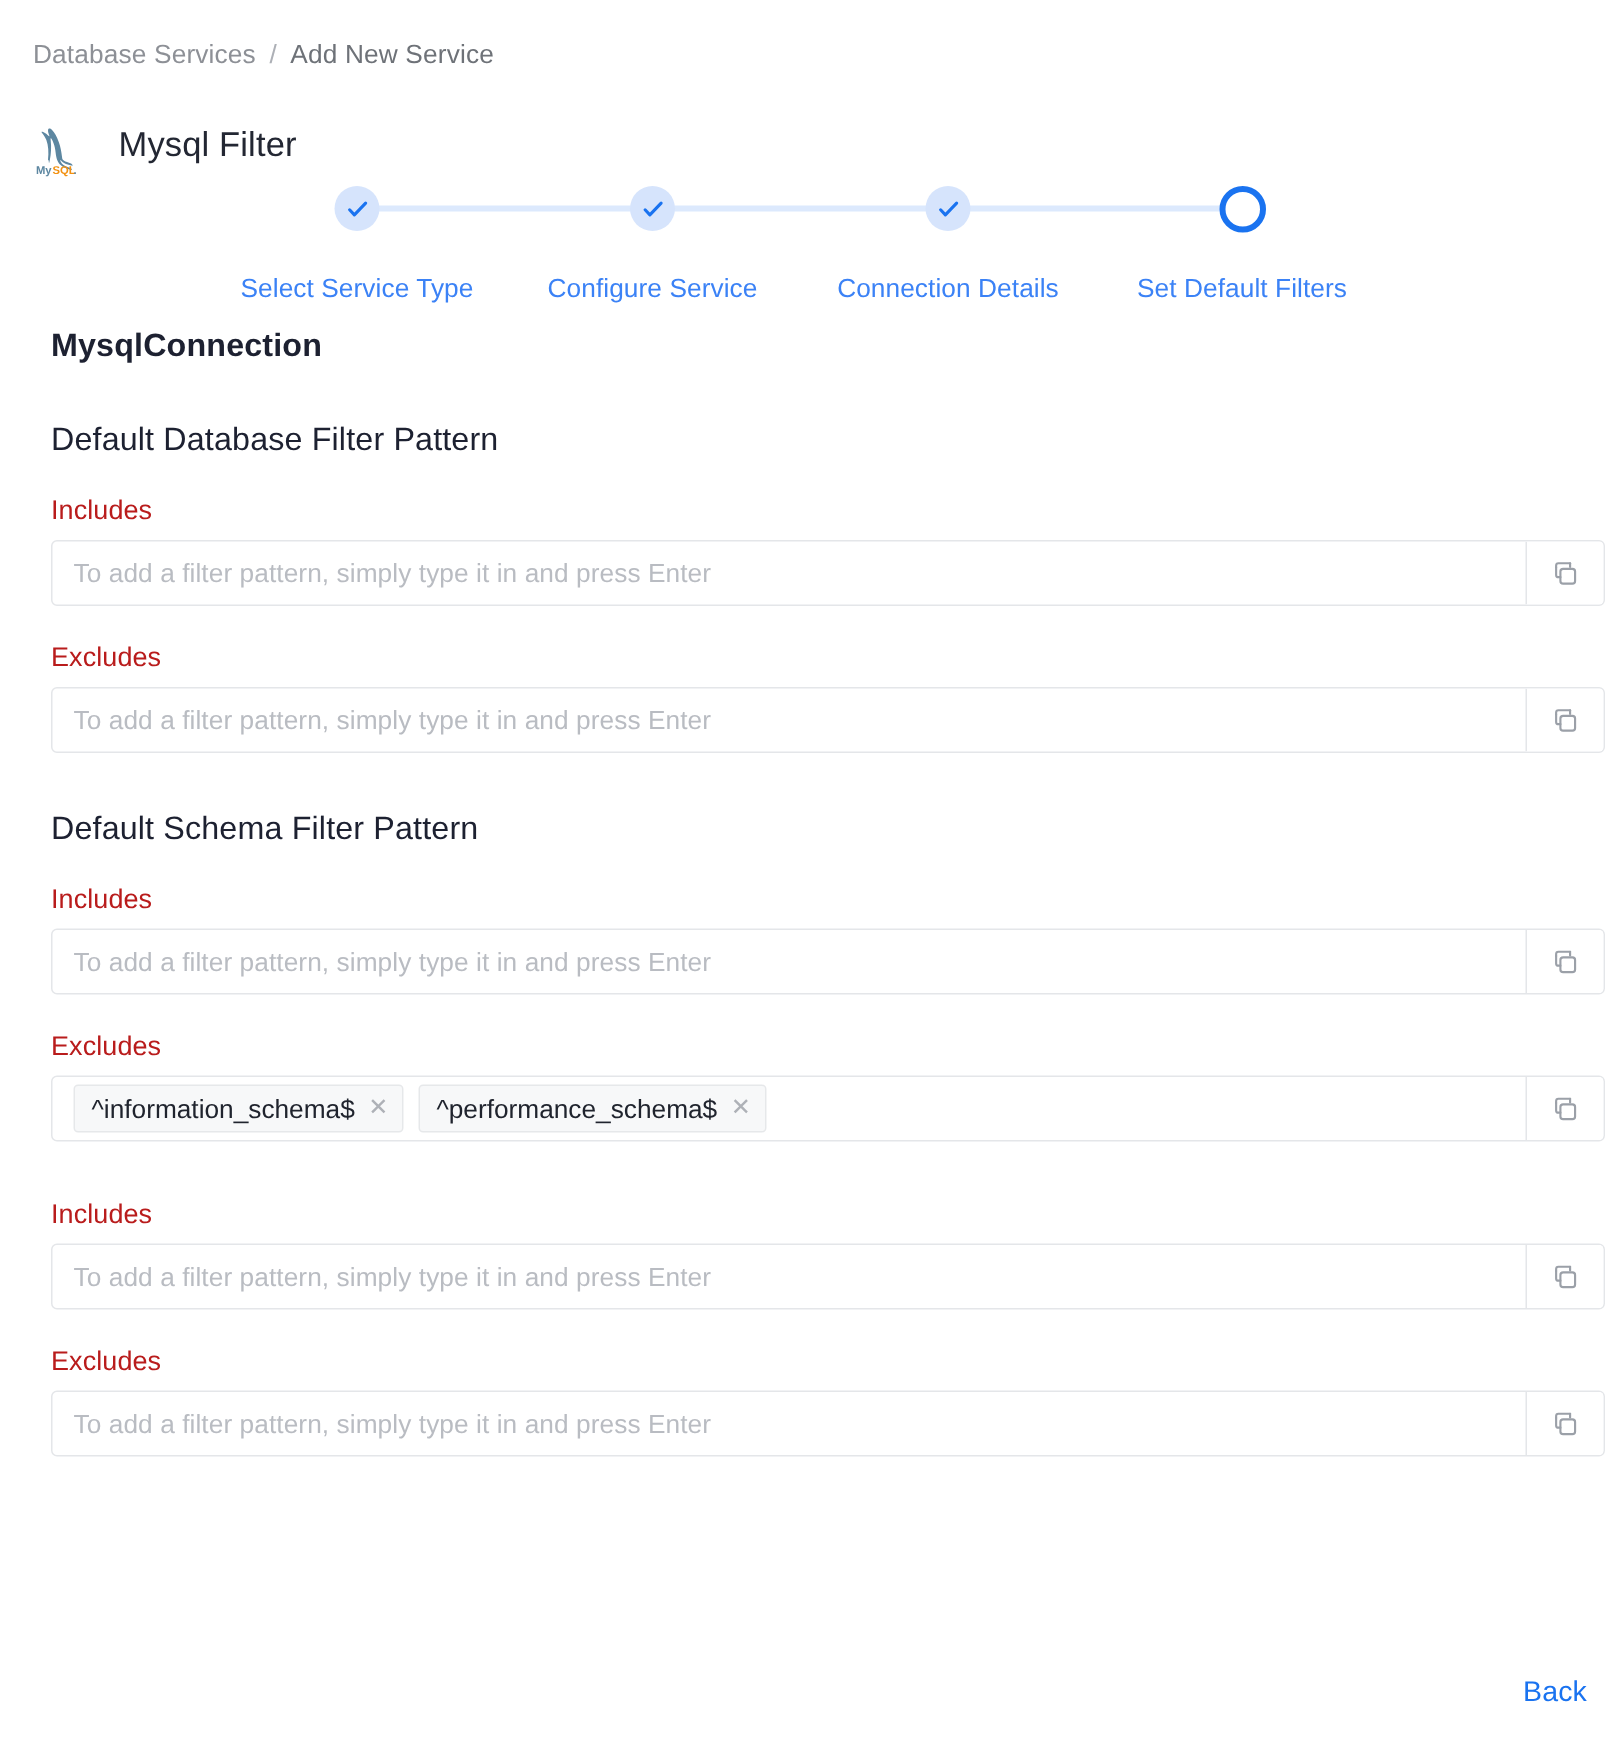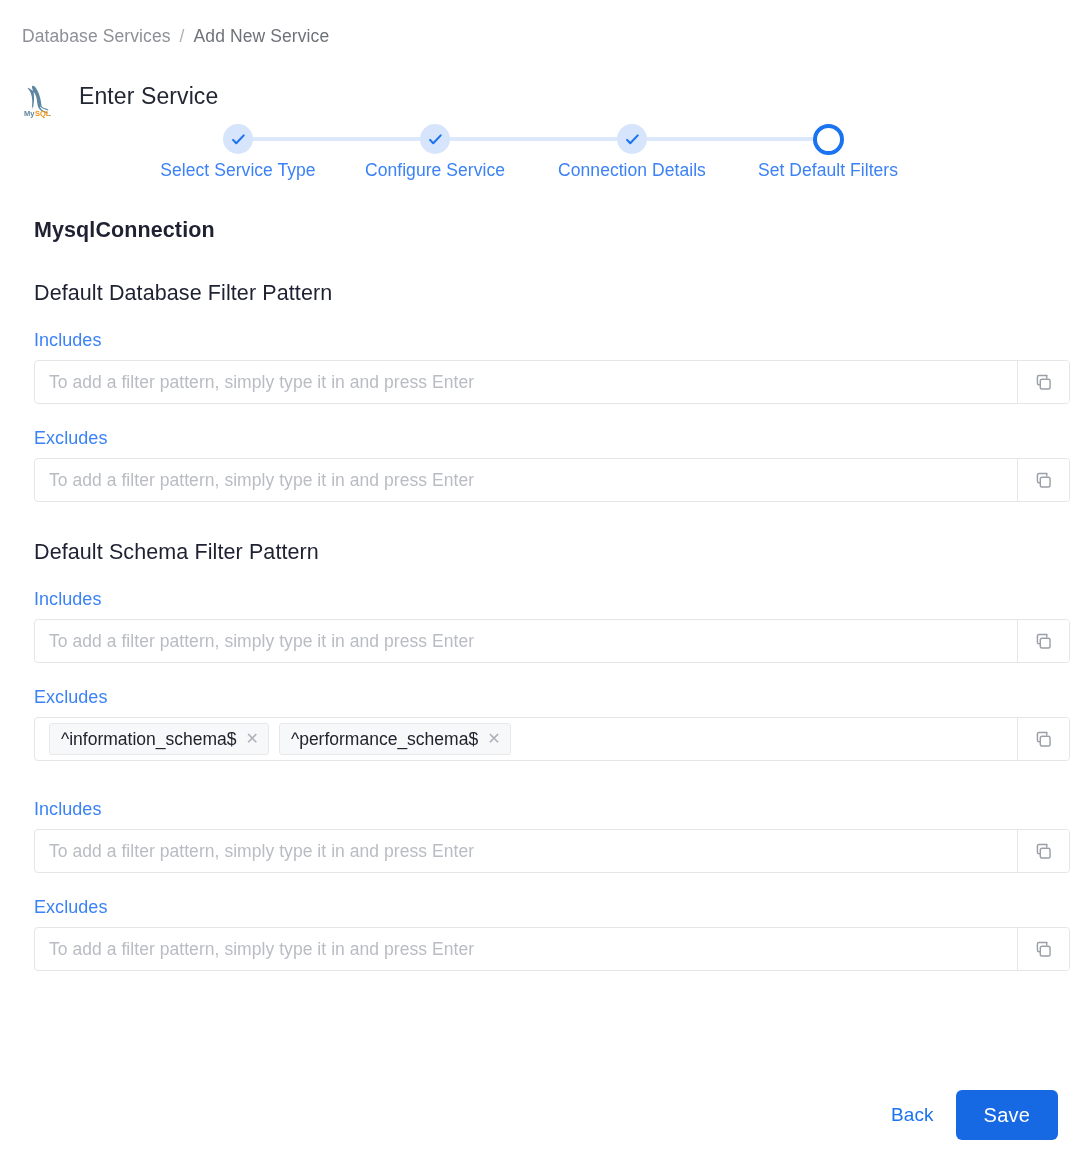--- a/index.html
+++ b/index.html
@@ -97,21 +97,21 @@
     position: relative;
     z-index: 2;
   }
   .step .dot svg { display: block; }
   .step.active .dot {
     background: #ffffff;
     border: 4px solid #1a73f0;
     width: 31px; height: 31px;
   }
   .step .step-label {
-    margin-top: 2px;
+    margin-top: 24px;
     font-size: 17.5px;
     color: #3b82f6;
     letter-spacing: .05px;
     white-space: nowrap;
     cursor: pointer;
   }
 
   
   .content { position: absolute; left: 0; top: 218px; width: 1080px; padding-left: 12px; }
 
@@ -128,21 +128,21 @@
   .section-title {
     margin: 0 0 0 22px;
     font-size: 21.5px;
     font-weight: 400;
     color: #1d2131;
     letter-spacing: .1px;
   }
   .field { margin: 24px 0 0 22px; width: 1036px; }
   .field-label {
     font-size: 18px;
-    color: #3b82f6;
+    color: #b91c1c;
     margin-bottom: 9px;
     letter-spacing: .05px;
   }
   .input-row {
     display: flex;
     align-items: stretch;
     height: 44px;
     border: 1px solid #e4e6e9;
     border-radius: 4px;
     background: #ffffff;
@@ -242,21 +242,21 @@
   <div class="service-head">
     <span>
       <svg class="svc-logo" viewBox="0 0 40 42" xmlns="http://www.w3.org/2000/svg">
         <path d="M10 30.5c.6-5 .2-9.6-1.1-13.1-.5-1.4-1.6-3.3-2.6-4.4-.3-.3-.6-.8-.6-1 0-.2.2-.2.6-.1 1 .3 2.3 1.1 3.4 2.1.6.5 1.1.9 1.2.9.1 0 0-.5-.3-1.2-.7-1.9-.8-3.4-.2-3.9.5-.4 1.4-.1 2.3.8 1.7 1.6 3.3 4.6 4.6 8.4 1 3 1.6 5.8 2 9.3.2 1.7.3 1.9.8 2.4.7.7 2 1.3 3.9 1.8 1.3.4 1.7.6 2.1 1.1.5.7.4 1-.3.8-.3-.1-1.3-.4-2.1-.6-2.6-.8-3.8-1.5-4.9-2.7-.5-.6-.6-.6-.6-.2 0 .7.8 2 1.7 2.8.9.8 2 1.3 4.1 2 1.4.5 1.9.8 1.9 1.3 0 .4-.2.4-1.2.1-3.3-.9-5.2-1.9-6.7-3.4-1.7-1.8-2.5-4-2.9-7.8-.3-2.8-.6-4.3-1.4-6.4-.8-2.1-1.5-3.3-1.8-3.3-.2 0-.2.3-.1 1.3.5 4.2.3 9.1-.6 13.4-.2 1-.4 1.8-.5 1.8-.1 0-.2-.7-.2-1.5z" fill="#5d87a1"></path>
         <path d="M13.7 14.7c-.5 0-.8.1-.8.2 0 .2.6.7 1 .8.4.1.7-.1.7-.5s-.3-.6-.9-.5z" fill="#5d87a1"></path>
         <text x="2" y="40" font-family="Liberation Sans, sans-serif" font-size="7.5" font-weight="bold" fill="#5d87a1">My</text>
         <text x="13" y="40" font-family="Liberation Sans, sans-serif" font-size="7.5" font-weight="bold" fill="#f29111">SQL</text>
         <text x="27" y="40" font-family="Liberation Sans, sans-serif" font-size="7.5" font-weight="bold" fill="#5d87a1">.</text>
       </svg>
     </span>
-    <h1 class="svc-title">Enter Service</h1>
+    <h1 class="svc-title">Mysql Filter</h1>
   </div>
 
   <div class="stepper">
     <div class="step-track"></div>
 
     <div class="step" style="left:238px;">
       <div class="dot-wrap">
         <span class="dot">
           <span>
             <svg width="15" height="15" viewBox="0 0 16 16">
@@ -434,16 +434,15 @@
                 </svg>
             </span>
           </div>
         </div>
       </div>
     </div>
   </div>
 
   <div class="actions">
     <button class="back-btn">Back</button>
-    <button class="save-btn">Save</button>
   </div>
 
 </div>
 
 </body></html>

